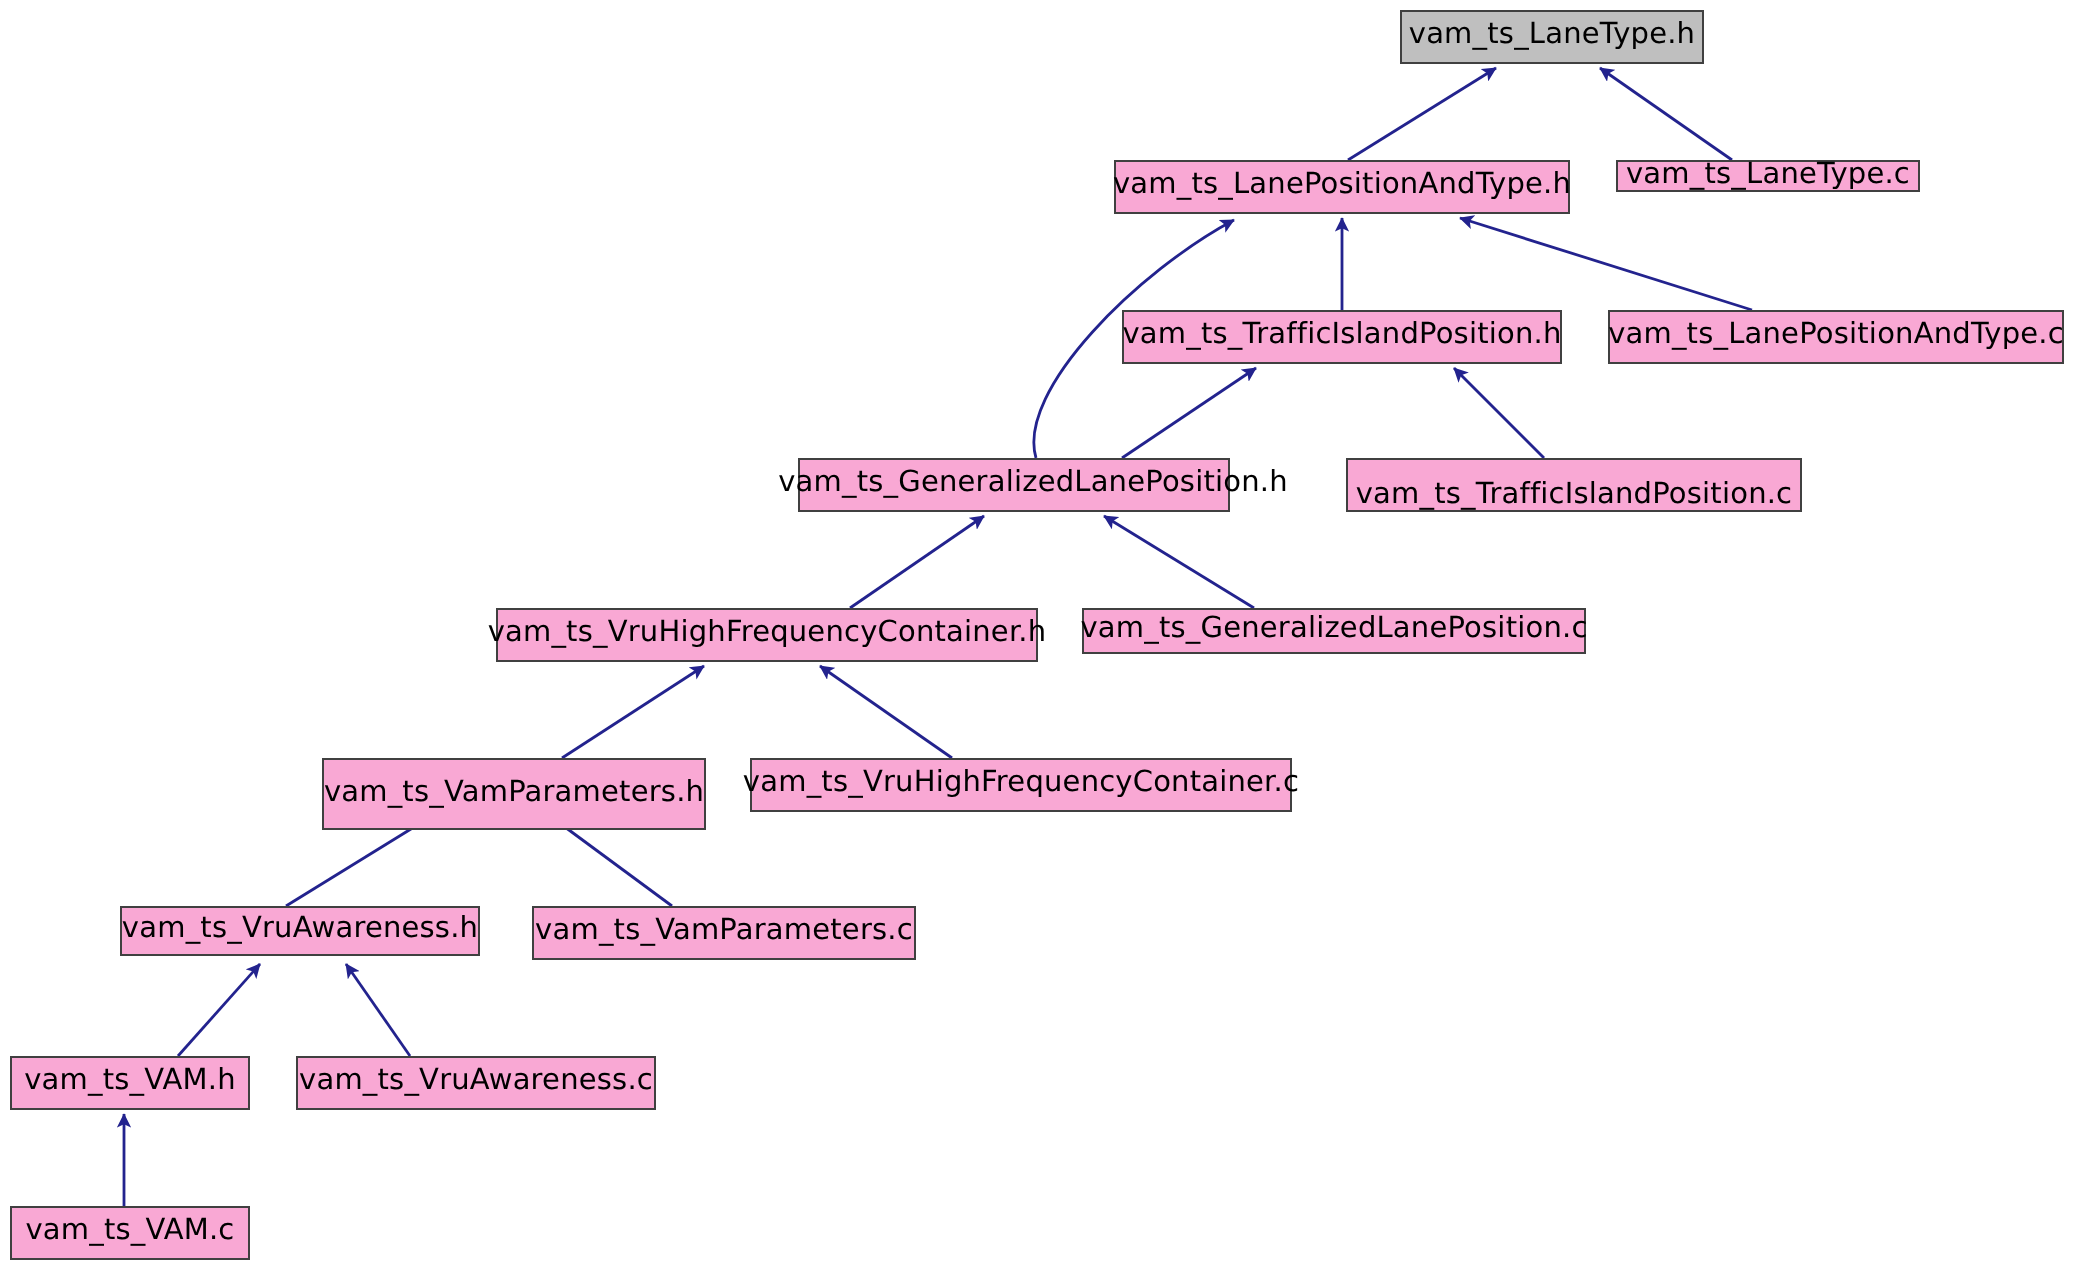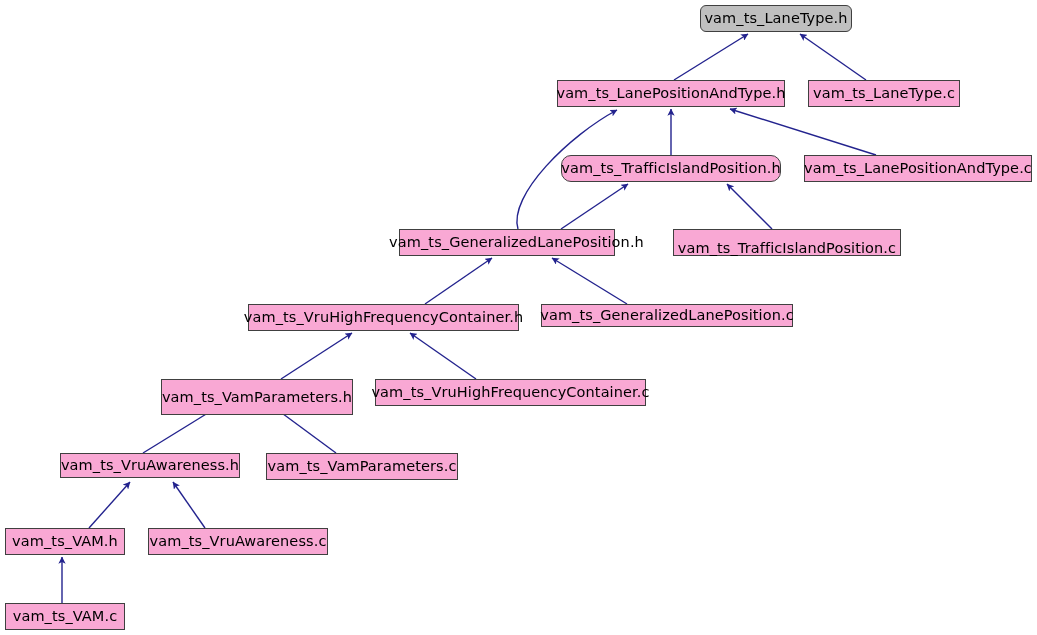--- a/index.html
+++ b/index.html
@@ -72,30 +72,30 @@
       <path d="M 627 304 L 552 258" fill="none" stroke="#23238e" stroke-width="1.4" marker-end="url(#arrow)"></path>
       <path d="M 281 379 L 352 333" fill="none" stroke="#23238e" stroke-width="1.4" marker-end="url(#arrow)"></path>
       <path d="M 476 379 L 410 333" fill="none" stroke="#23238e" stroke-width="1.4" marker-end="url(#arrow)"></path>
       <path d="M 143 453 L 216 408" fill="none" stroke="#23238e" stroke-width="1.4" marker-end="url(#arrow)"></path>
       <path d="M 336 453 L 275 408" fill="none" stroke="#23238e" stroke-width="1.4" marker-end="url(#arrow)"></path>
       <path d="M 89 528 L 130 482" fill="none" stroke="#23238e" stroke-width="1.4" marker-end="url(#arrow)"></path>
       <path d="M 205 528 L 173 482" fill="none" stroke="#23238e" stroke-width="1.4" marker-end="url(#arrow)"></path>
       <path d="M 62 603 L 62 557" fill="none" stroke="#23238e" stroke-width="1.4" marker-end="url(#arrow)"></path>
     </svg>
   <div id="node-layer">
-      <div class="node highlight" style="left: 700px; top: 5px; width: 152px; height: 27px; border-radius: 6px;">
+      <div class="node highlight" style="left: 700px; top: 5px; width: 152px; height: 27px;">
         <span class="node-label">vam_ts_LaneType.h</span>
       </div>
       <div class="node" style="left: 557px; top: 80px; width: 228px; height: 27px;">
         <span class="node-label">vam_ts_LanePositionAndType.h</span>
       </div>
-      <div class="node" style="left: 808px; top: 80px; width: 152px; height: 27px;">
+      <div class="node" style="left: 808px; top: 80px; width: 152px; height: 16px;">
         <span class="node-label">vam_ts_LaneType.c</span>
       </div>
-      <div class="node" style="left: 561px; top: 155px; width: 220px; height: 27px; border-radius: 10px;">
+      <div class="node" style="left: 561px; top: 155px; width: 220px; height: 27px;">
         <span class="node-label">vam_ts_TrafficIslandPosition.h</span>
       </div>
       <div class="node" style="left: 804px; top: 155px; width: 228px; height: 27px;">
         <span class="node-label">vam_ts_LanePositionAndType.c</span>
       </div>
       <div class="node" style="left: 399px; top: 229px; width: 216px; height: 27px; padding-left: 19px;">
         <span class="node-label">vam_ts_GeneralizedLanePosition.h</span>
       </div>
       <div class="node" style="left: 673px; top: 229px; width: 228px; height: 27px; align-items: flex-end;">
         <span class="node-label">vam_ts_TrafficIslandPosition.c</span>

